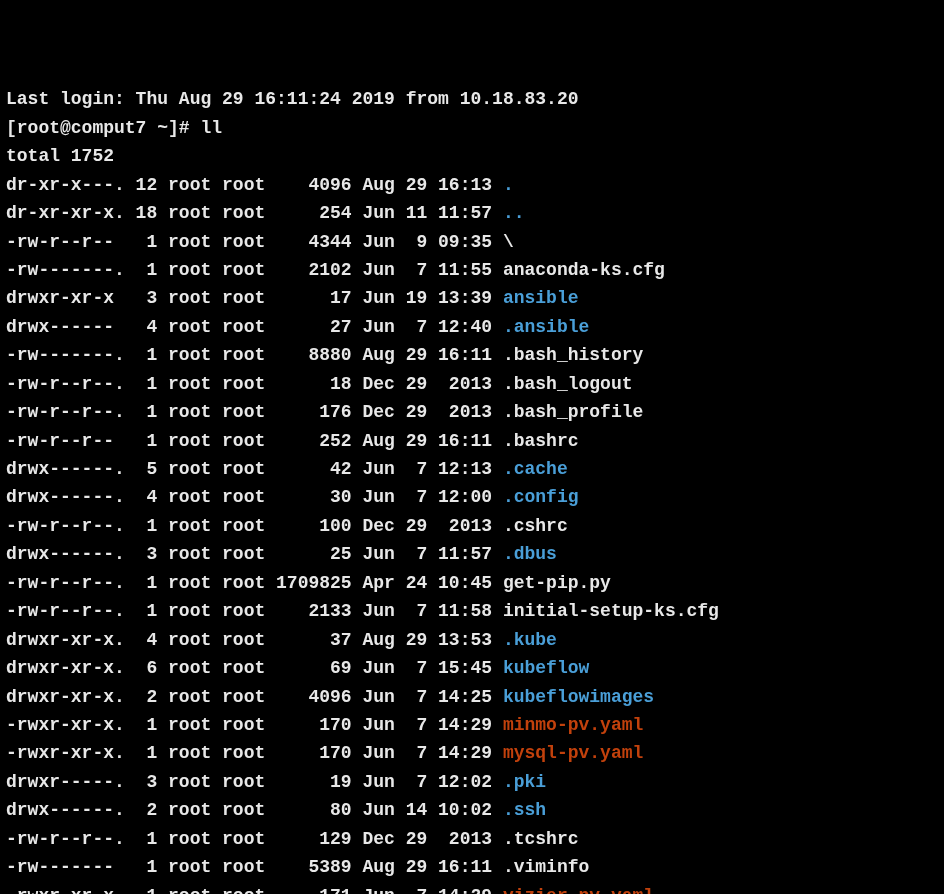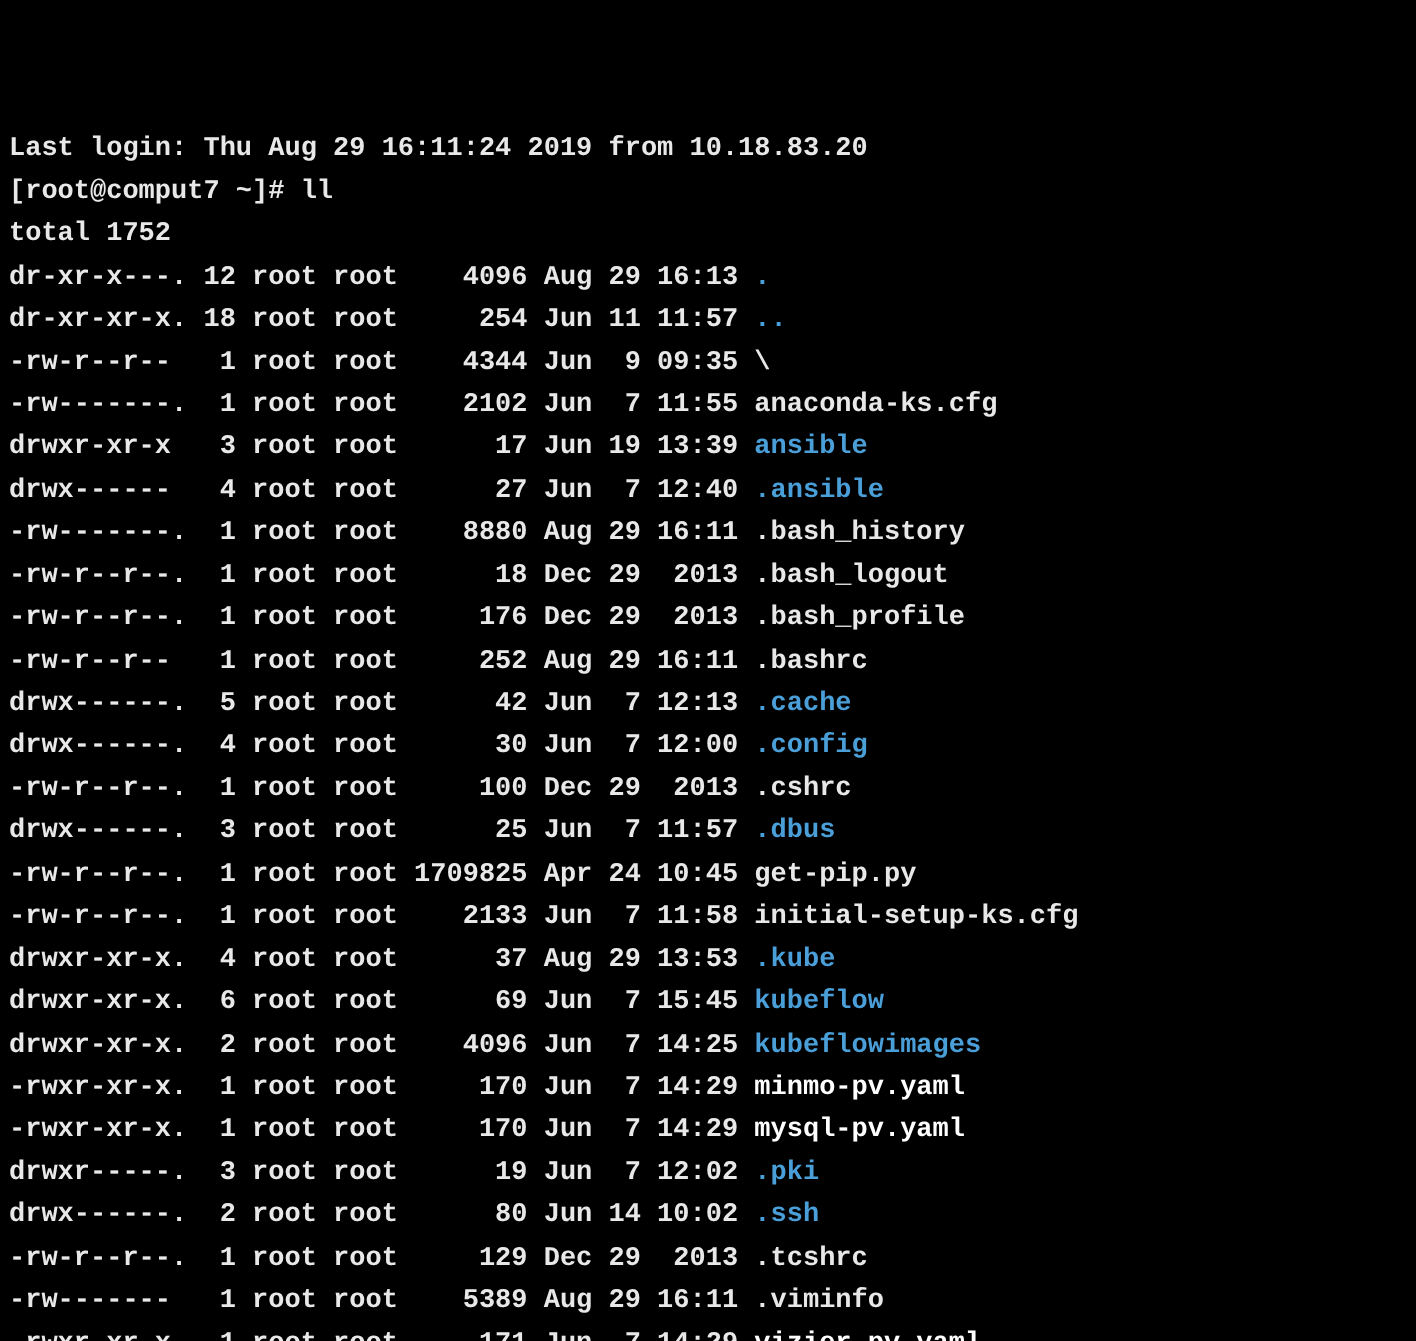--- a/index.html
+++ b/index.html
@@ -20,21 +20,21 @@
       height: 894px;
       overflow: hidden;
     }
     .row {
       display: block;
     }
     .dir {
       color: #4a9fd8;
     }
     .exec {
-      color: #ffffff;
+      color: #c2410c;
     }
   </style>
 </head>
 <body>
 
 
 <div id="terminal"><span class="row">Last login: Thu Aug 29 16:11:24 2019 from 10.18.83.20</span><span class="row"><span>[root@comput7 ~]# </span><span>ll</span></span><span class="row">total 1752</span><span class="row"><span>dr-xr-x---. 12 root root    4096 Aug 29 16:13 </span><span class="dir">.</span></span><span class="row"><span>dr-xr-xr-x. 18 root root     254 Jun 11 11:57 </span><span class="dir">..</span></span><span class="row"><span>-rw-r--r--   1 root root    4344 Jun  9 09:35 </span><span class="">\</span></span><span class="row"><span>-rw-------.  1 root root    2102 Jun  7 11:55 </span><span class="">anaconda-ks.cfg</span></span><span class="row"><span>drwxr-xr-x   3 root root      17 Jun 19 13:39 </span><span class="dir">ansible</span></span><span class="row"><span>drwx------   4 root root      27 Jun  7 12:40 </span><span class="dir">.ansible</span></span><span class="row"><span>-rw-------.  1 root root    8880 Aug 29 16:11 </span><span class="">.bash_history</span></span><span class="row"><span>-rw-r--r--.  1 root root      18 Dec 29  2013 </span><span class="">.bash_logout</span></span><span class="row"><span>-rw-r--r--.  1 root root     176 Dec 29  2013 </span><span class="">.bash_profile</span></span><span class="row"><span>-rw-r--r--   1 root root     252 Aug 29 16:11 </span><span class="">.bashrc</span></span><span class="row"><span>drwx------.  5 root root      42 Jun  7 12:13 </span><span class="dir">.cache</span></span><span class="row"><span>drwx------.  4 root root      30 Jun  7 12:00 </span><span class="dir">.config</span></span><span class="row"><span>-rw-r--r--.  1 root root     100 Dec 29  2013 </span><span class="">.cshrc</span></span><span class="row"><span>drwx------.  3 root root      25 Jun  7 11:57 </span><span class="dir">.dbus</span></span><span class="row"><span>-rw-r--r--.  1 root root 1709825 Apr 24 10:45 </span><span class="">get-pip.py</span></span><span class="row"><span>-rw-r--r--.  1 root root    2133 Jun  7 11:58 </span><span class="">initial-setup-ks.cfg</span></span><span class="row"><span>drwxr-xr-x.  4 root root      37 Aug 29 13:53 </span><span class="dir">.kube</span></span><span class="row"><span>drwxr-xr-x.  6 root root      69 Jun  7 15:45 </span><span class="dir">kubeflow</span></span><span class="row"><span>drwxr-xr-x.  2 root root    4096 Jun  7 14:25 </span><span class="dir">kubeflowimages</span></span><span class="row"><span>-rwxr-xr-x.  1 root root     170 Jun  7 14:29 </span><span class="exec">minmo-pv.yaml</span></span><span class="row"><span>-rwxr-xr-x.  1 root root     170 Jun  7 14:29 </span><span class="exec">mysql-pv.yaml</span></span><span class="row"><span>drwxr-----.  3 root root      19 Jun  7 12:02 </span><span class="dir">.pki</span></span><span class="row"><span>drwx------.  2 root root      80 Jun 14 10:02 </span><span class="dir">.ssh</span></span><span class="row"><span>-rw-r--r--.  1 root root     129 Dec 29  2013 </span><span class="">.tcshrc</span></span><span class="row"><span>-rw-------   1 root root    5389 Aug 29 16:11 </span><span class="">.viminfo</span></span><span class="row"><span>-rwxr-xr-x.  1 root root     171 Jun  7 14:29 </span><span class="exec">vizier-pv.yaml</span></span></div>
 
 
 

